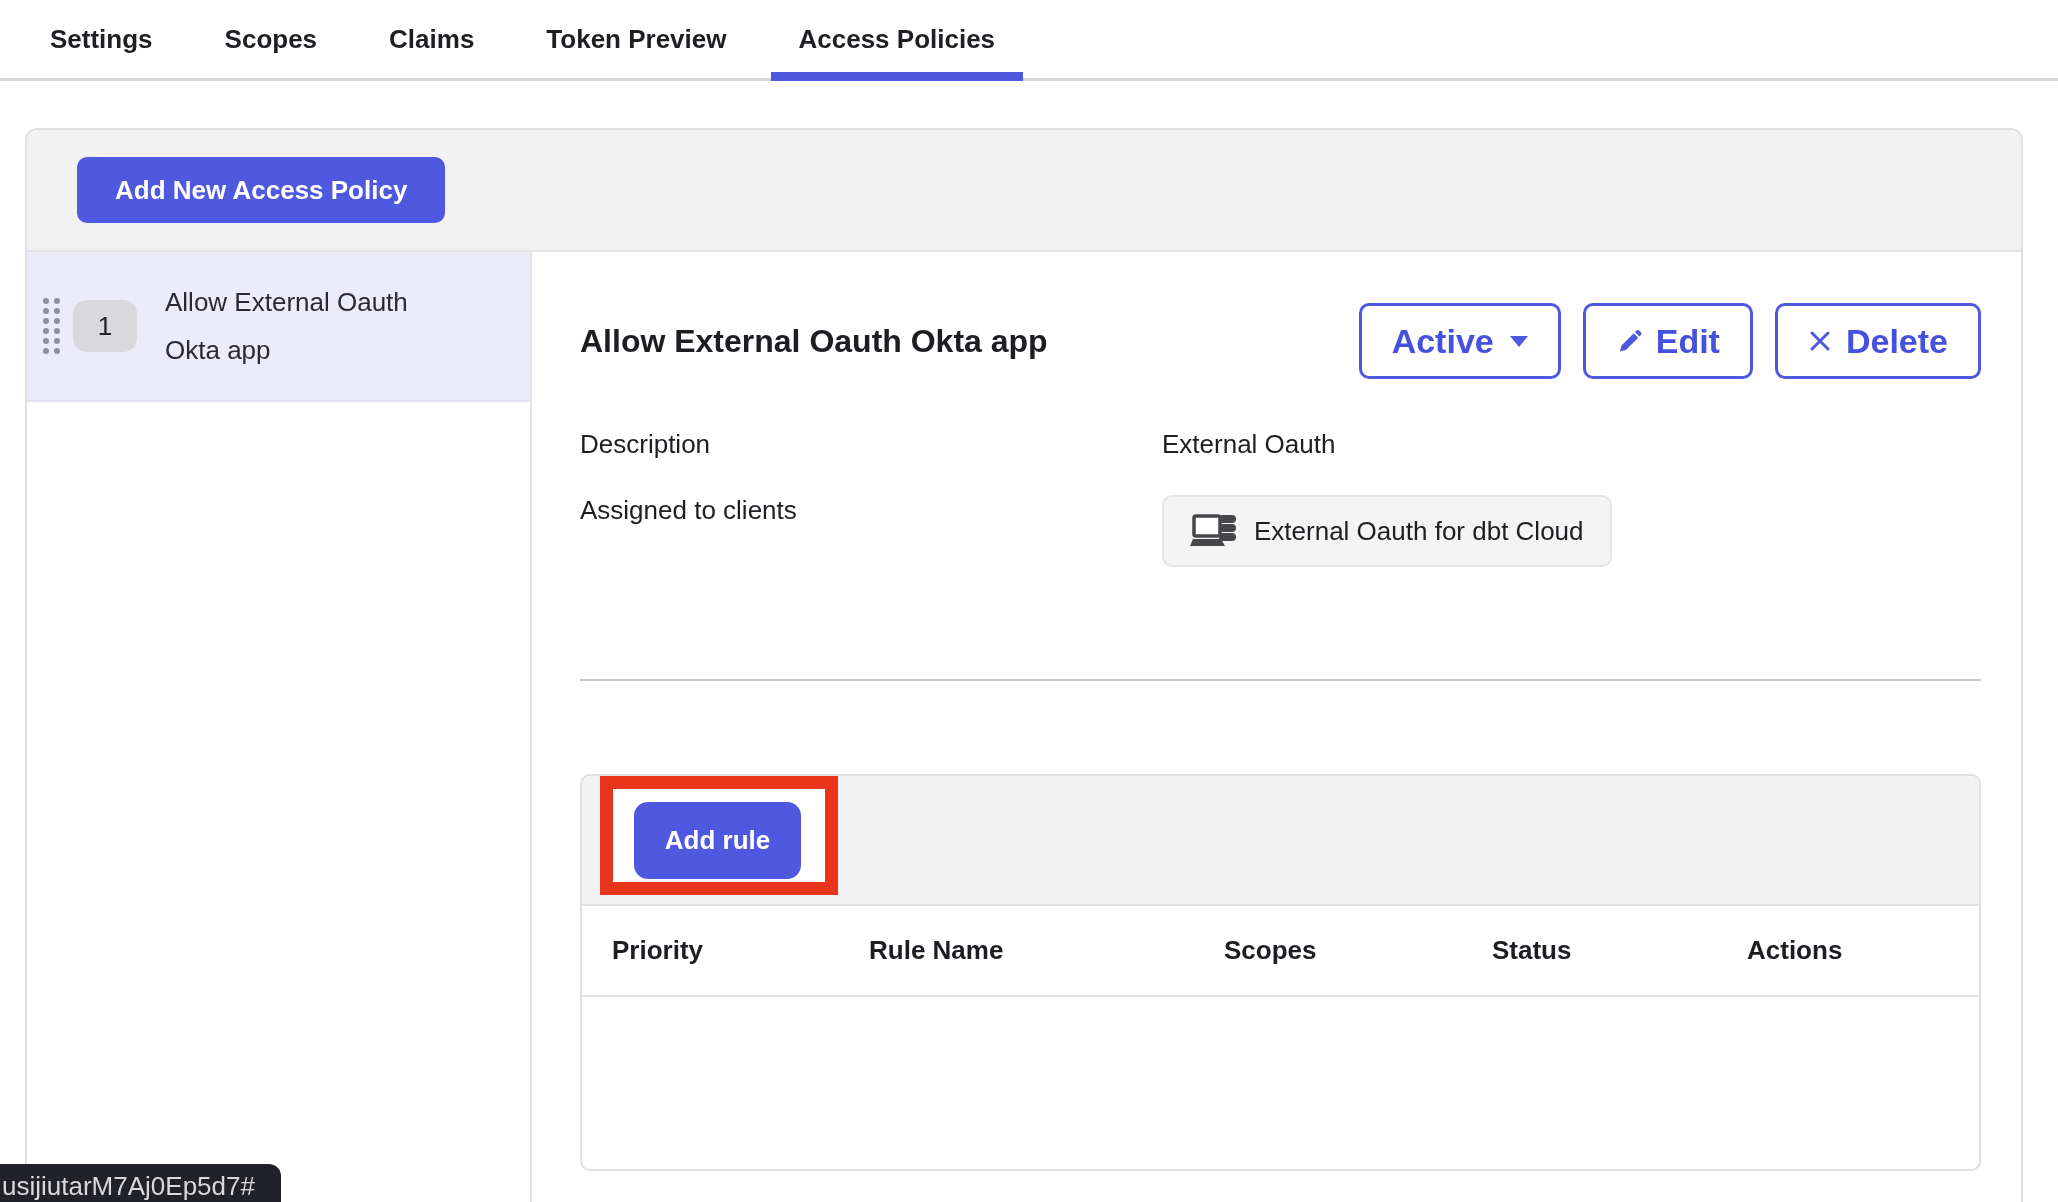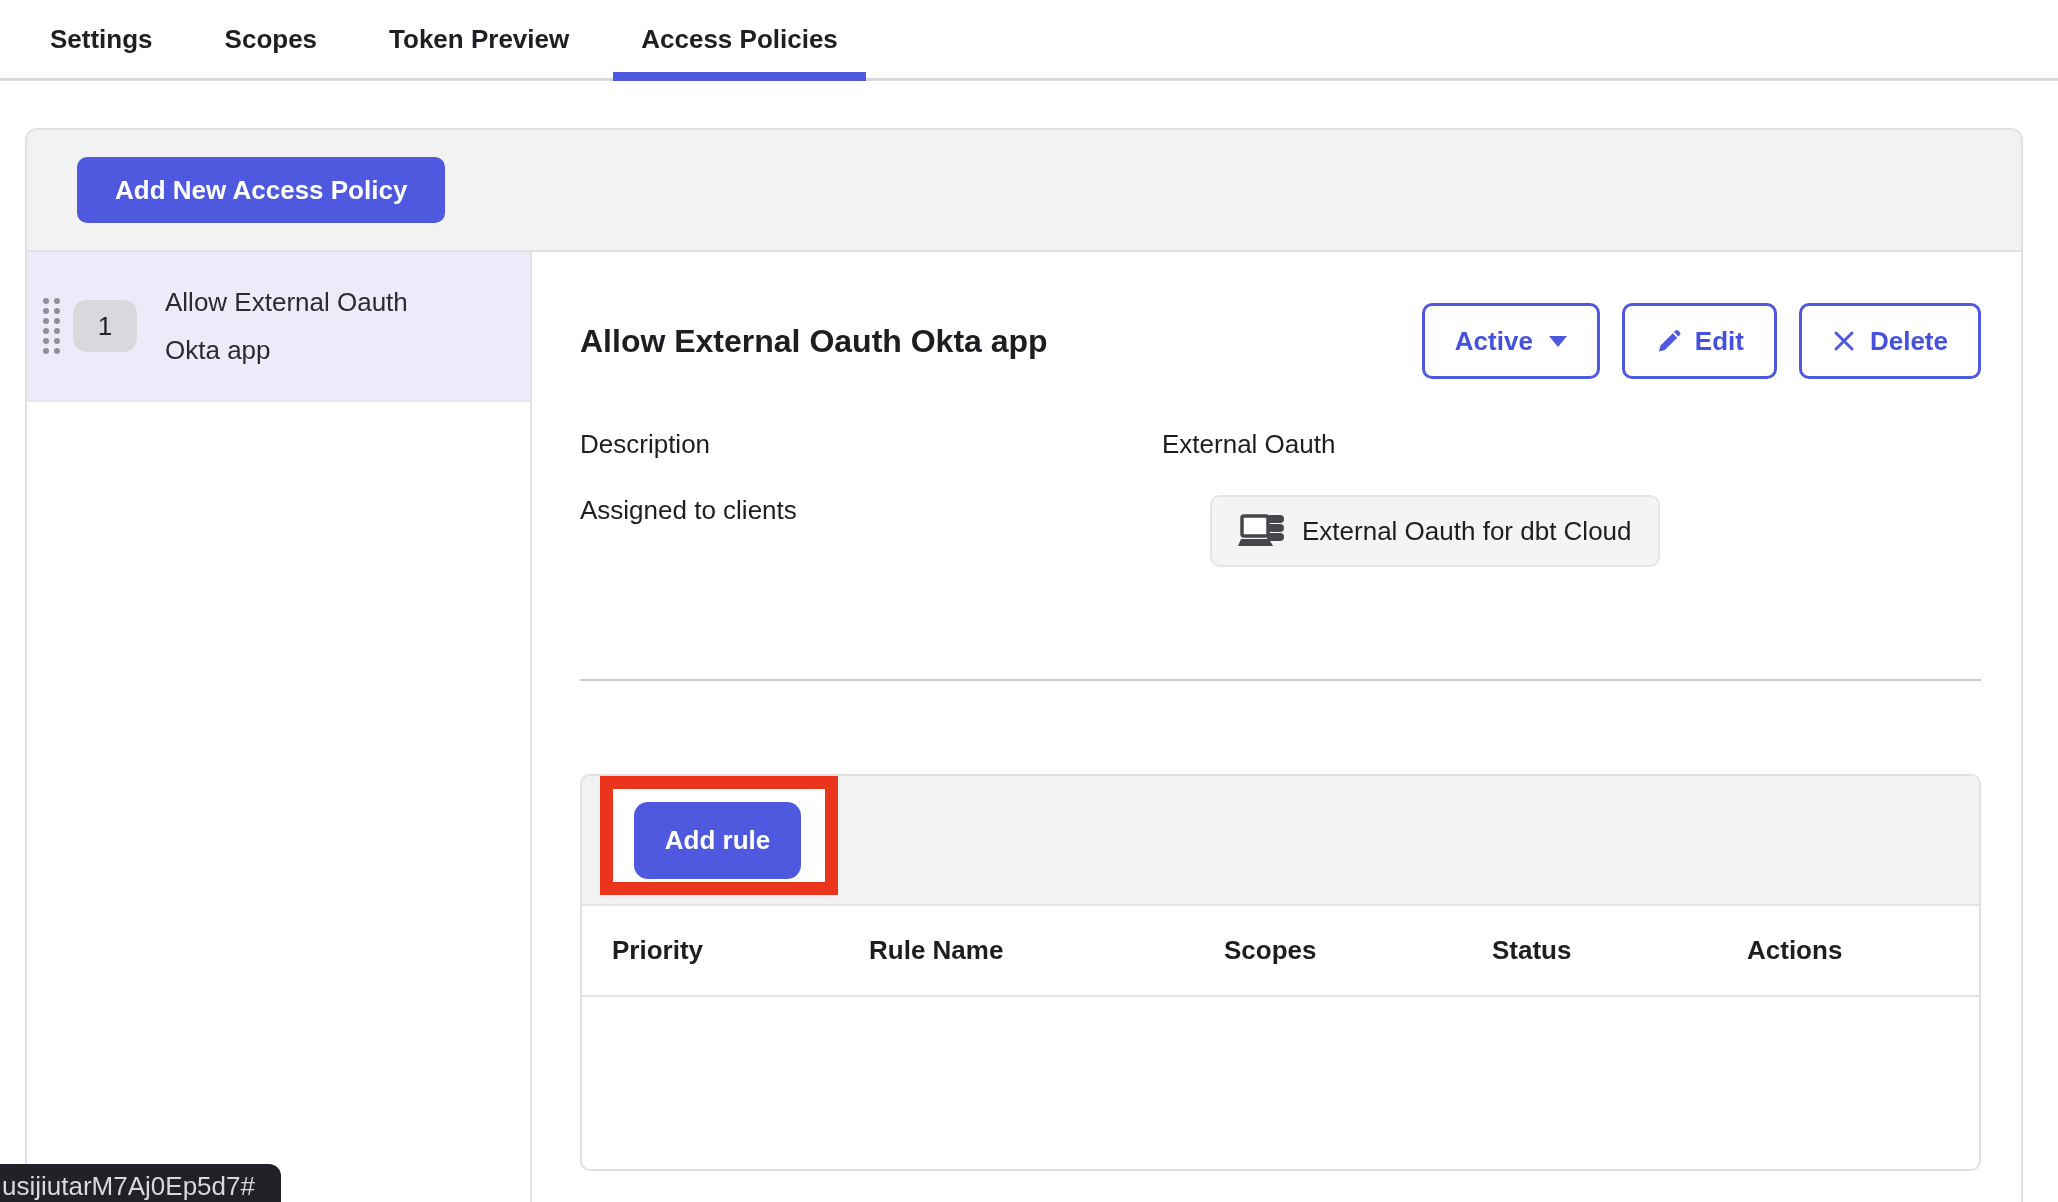--- a/index.html
+++ b/index.html
@@ -60,40 +60,40 @@
     margin-left:28px; font-size:26px; line-height:48px; color:#2a2a30; width:275px;
   }
 
   
   .right-col { flex:1; padding:51px 40px 0 48px; }
   .title-row { display:flex; justify-content:space-between; align-items:center; }
   .policy-title { font-size:32px; font-weight:700; color:#1d1d22; }
   .btn-group { display:flex; gap:22px; }
   .btn-outline {
     height:76px; background:#fff; border:3px solid #4f59e0; border-radius:10px;
-    color:#4650de; font-weight:700; font-size:26px;
+    color:#4650de; font-weight:700; font-size:34px;
     font-family:"Liberation Sans", sans-serif;
     display:inline-flex; align-items:center; gap:14px; padding:0 30px; cursor:pointer;
   }
   .caret-down {
     width:0; height:0; margin-left:2px;
     border-left:9px solid transparent; border-right:9px solid transparent;
     border-top:11px solid #4f59e0;
   }
 
   .meta-grid {
     display:grid; grid-template-columns:582px 1fr; margin-top:50px;
   }
   .meta-label, .meta-value { font-size:26px; color:#1d1d22; }
   .row1 { min-height:66px; }
   .row2 { padding-top:0; }
   .chip {
     display:inline-flex; align-items:center; gap:16px; justify-self:start;
     background:#f4f4f5; border:2px solid #e5e5e8; border-radius:10px;
-    height:72px; padding:0 26px; font-size:26px; color:#1d1d22;margin-left:48px;
+    height:72px; padding:0 26px; font-size:26px; color:#1d1d22;
   }
   .chip svg { display:block; }
 
   .divider { height:2px; background:#c9c9ce; border:none; margin-top:112px; }
 
   
   .rules { margin-top:93px; border:2px solid #e0e0e3; border-radius:10px; height:397px; }
   .rules-header {
     height:130px; background:#f2f2f3; border-bottom:2px solid #e4e4e6;
     border-radius:8px 8px 0 0; position:relative;
@@ -129,20 +129,21 @@
   }
 </style>
 </head>
 <body>
 
 <div class="screen">
 
   <nav class="tabbar">
     <div class="tab">Settings</div>
     <div class="tab">Scopes</div>
+    <div class="tab">Claims</div>
     <div class="tab">Token Preview</div>
     <div class="tab active">Access Policies</div>
   </nav>
 
   <section class="card">
 
     <div class="card-header">
       <button class="btn-primary">Add New Access Policy</button>
     </div>
 

